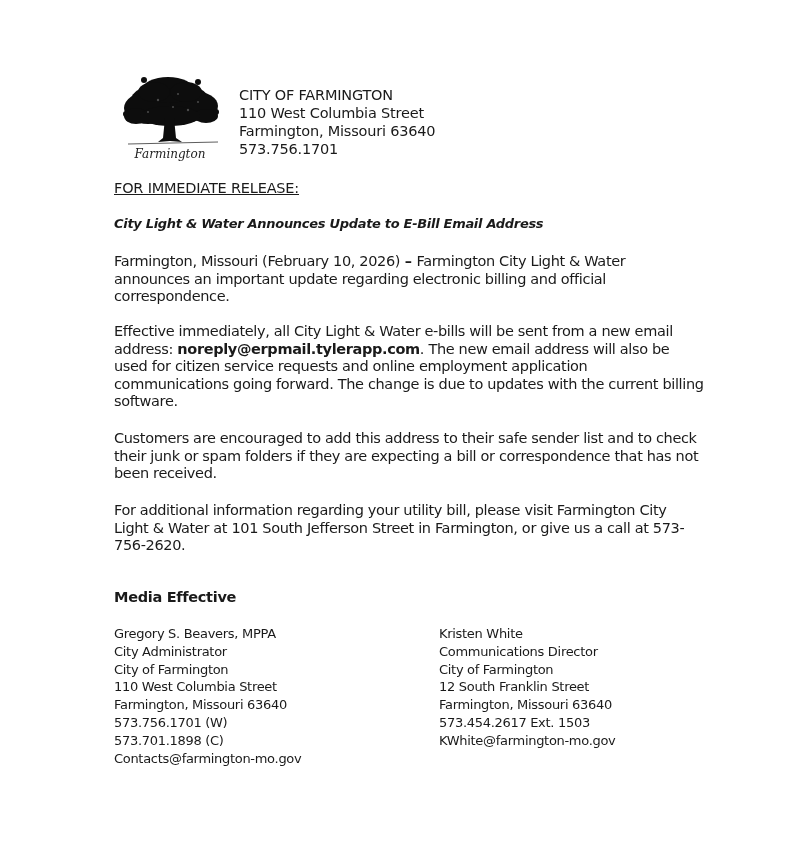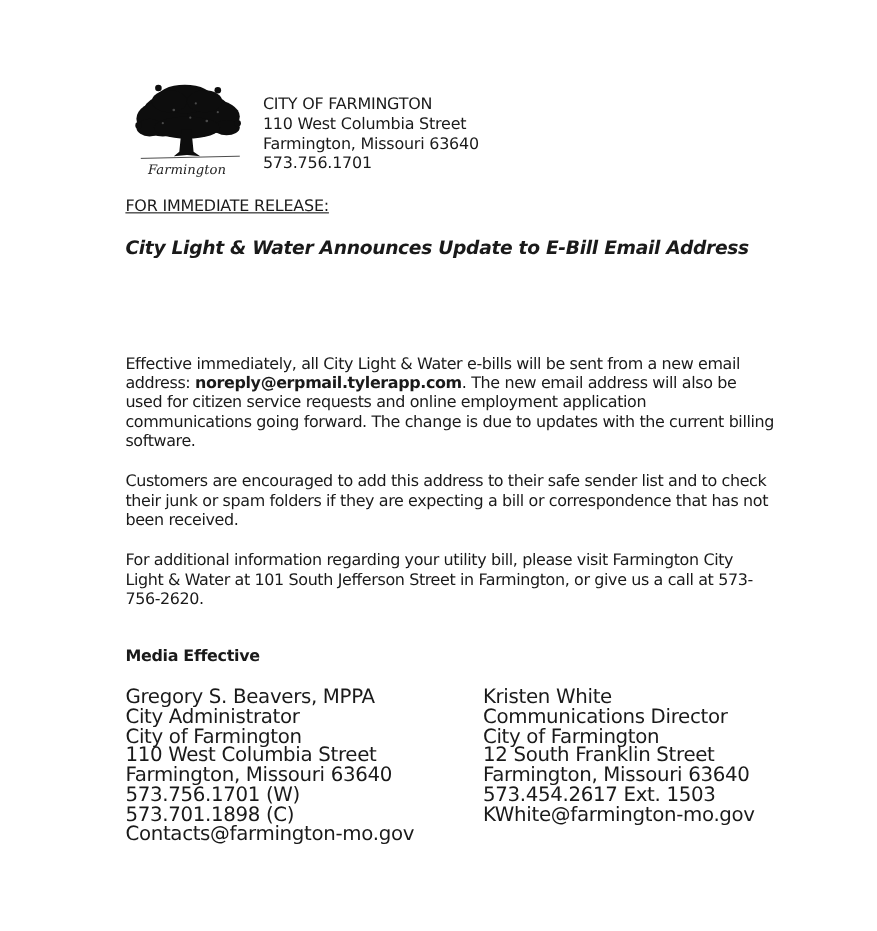--- a/index.html
+++ b/index.html
@@ -14,38 +14,38 @@
     position: absolute; left: 239px; top: 86px;
     font-size: 14.5px; line-height: 18px; letter-spacing: -0.2px;
   }
   .letterhead div { white-space: nowrap; }
   .release {
     position: absolute; left: 114px; top: 180px;
     font-size: 14.5px; letter-spacing: -0.2px; white-space: nowrap; text-decoration: underline;
   }
   .headline {
     position: absolute; left: 114px; top: 216px;
-    font-size: 17px; font-weight: bold; font-style: italic; letter-spacing: -0.3px; white-space: nowrap;
+    font-size: 13px; font-weight: bold; font-style: italic; letter-spacing: -0.3px; white-space: nowrap;
   }
   .para {
     position: absolute; left: 114px; width: 590px;
     font-size: 14.5px; line-height: 17.6px; letter-spacing: -0.35px;
   }
   .para b { font-weight: bold; }
   .p1 { top: 253px; }
   .p2 { top: 323px; }
   .p3 { top: 430px; }
   .p4 { top: 502px; }
   .contacts-title {
     position: absolute; left: 114px; top: 589px;
     font-size: 14.5px; font-weight: bold; letter-spacing: -0.3px; white-space: nowrap;
   }
   .contact {
     position: absolute; top: 625px;
-    font-size: 18px; line-height: 17.8px; letter-spacing: -0.3px;
+    font-size: 13px; line-height: 17.8px; letter-spacing: -0.3px;
   }
   .contact div { white-space: nowrap; }
   .c1 { left: 114px; }
   .c2 { left: 439px; }
 </style>
 </head>
 <body>
 
 <div class="page">
 
@@ -84,20 +84,21 @@
     <div>CITY OF FARMINGTON</div>
     <div>110 West Columbia Street</div>
     <div>Farmington, Missouri 63640</div>
     <div>573.756.1701</div>
   </div>
 
   <div class="release">FOR IMMEDIATE RELEASE:</div>
 
   <div class="headline">City Light &amp; Water Announces Update to E-Bill Email Address</div>
 
+  <div class="para p1"><span>Farmington, Missouri (February 10, 2026)</span><b> – </b><span>Farmington City Light &amp; Water announces an important update regarding electronic billing and official correspondence.</span></div>
 
   <div class="para p3">Customers are encouraged to add this address to their safe sender list and to check their junk or spam folders if they are expecting a bill or correspondence that has not been received.</div>
 
   <div class="para p2"><span>Effective immediately, all City Light &amp; Water e-bills will be sent from a new email address: </span><b>noreply@erpmail.tylerapp.com</b><span>. The new email address will also be used for citizen service requests and online employment application communications going forward. The change is due to updates with the current billing software.</span></div>
 
   <div class="para p4">For additional information regarding your utility bill, please visit Farmington City Light &amp; Water at 101 South Jefferson Street in Farmington, or give us a call at 573-756-2620.</div>
 
   <div class="contacts-title">Media Effective</div>
 
   <div class="contact c1">

